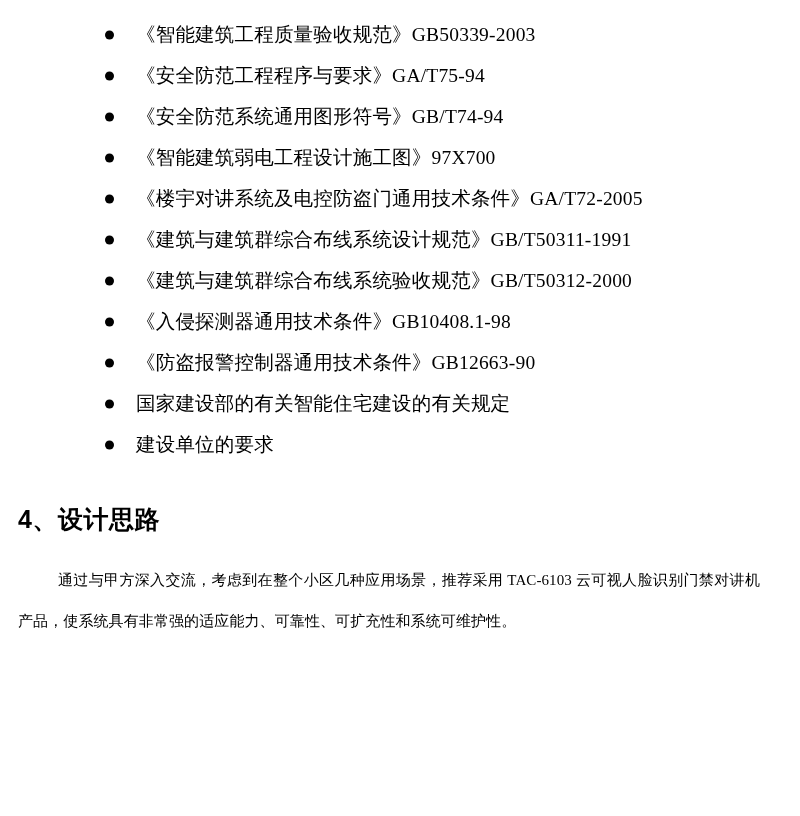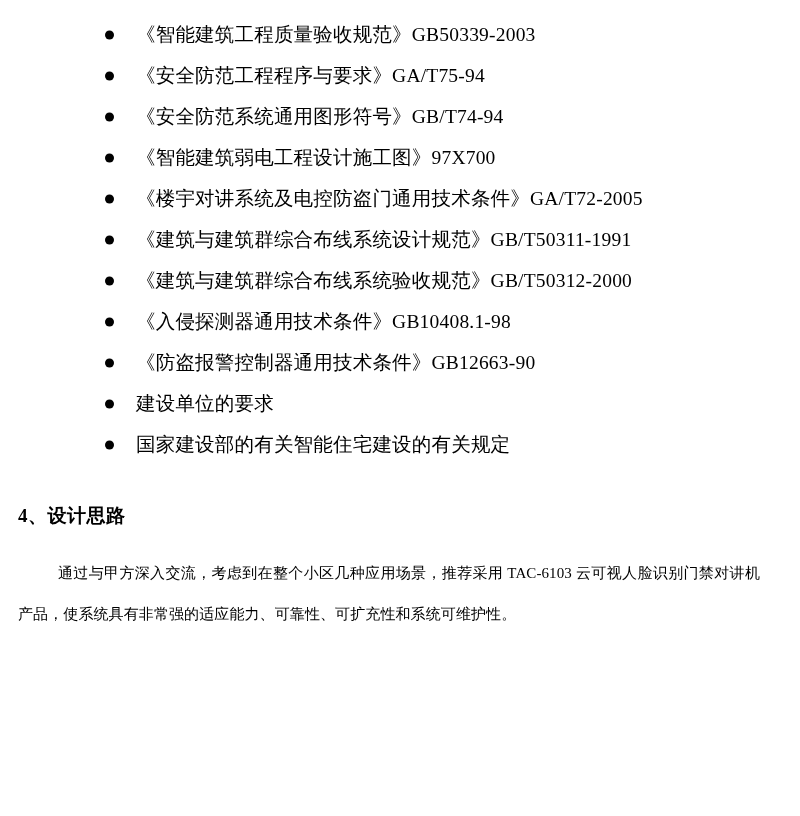--- a/index.html
+++ b/index.html
@@ -40,23 +40,23 @@
     left: 9px;
     top: 50%;
     transform: translateY(-50%);
     width: 9px;
     height: 9px;
     border-radius: 50%;
     background: #000000;
     display: block;
   }
   .heading {
-    font-family: Liberation Serif, serif;
+    font-family: Liberation Sans, sans-serif;
     font-weight: bold;
-    font-size: 19px;
+    font-size: 25px;
     margin: 38px 0 0 -22px;
     letter-spacing: 0.5px;
   }
   .body-para {
     font-size: 15px;
     line-height: 41px;
     margin: 24px 0 0 -22px;
     text-indent: 40px;
     text-align: justify;
     text-justify: inter-ideograph;
@@ -72,21 +72,21 @@
   <ul class="bullet-list">
     <li><span class="dot"></span><span>《智能建筑工程质量验收规范》GB50339-2003</span></li>
     <li><span class="dot"></span><span>《安全防范工程程序与要求》GA/T75-94</span></li>
     <li><span class="dot"></span><span>《安全防范系统通用图形符号》GB/T74-94</span></li>
     <li><span class="dot"></span><span>《智能建筑弱电工程设计施工图》97X700</span></li>
     <li><span class="dot"></span><span>《楼宇对讲系统及电控防盗门通用技术条件》GA/T72-2005</span></li>
     <li><span class="dot"></span><span>《建筑与建筑群综合布线系统设计规范》GB/T50311-1991</span></li>
     <li><span class="dot"></span><span>《建筑与建筑群综合布线系统验收规范》GB/T50312-2000</span></li>
     <li><span class="dot"></span><span>《入侵探测器通用技术条件》GB10408.1-98</span></li>
     <li><span class="dot"></span><span>《防盗报警控制器通用技术条件》GB12663-90</span></li>
+    <li><span class="dot"></span><span>国家建设部的有关智能住宅建设的有关规定</span></li>
     <li><span class="dot"></span><span>建设单位的要求</span></li>
-    <li><span class="dot"></span><span>国家建设部的有关智能住宅建设的有关规定</span></li>
   </ul>
 
   <h2 class="heading">4、设计思路</h2>
 
   <p class="body-para">通过与甲方深入交流，考虑到在整个小区几种应用场景，推荐采用 TAC-6103 云可视人脸识别门禁对讲机产品，使系统具有非常强的适应能力、可靠性、可扩充性和系统可维护性。</p>
 
 </div>
 
 </body></html>

